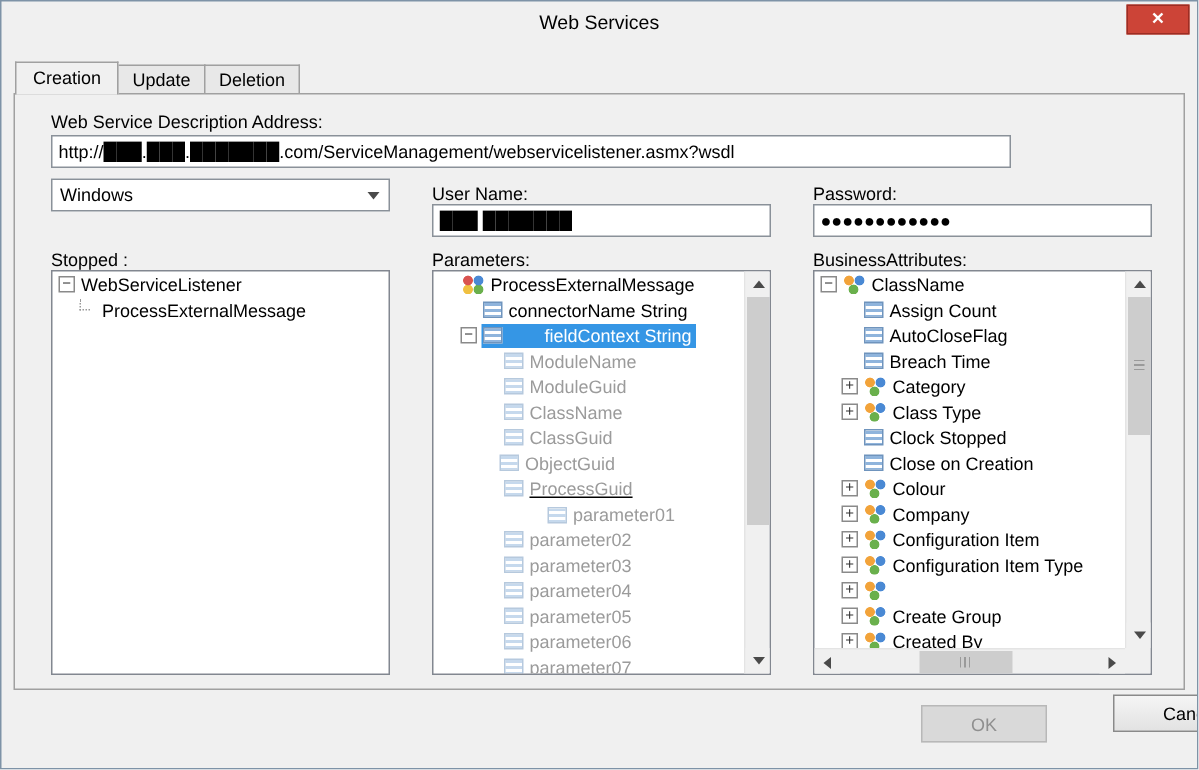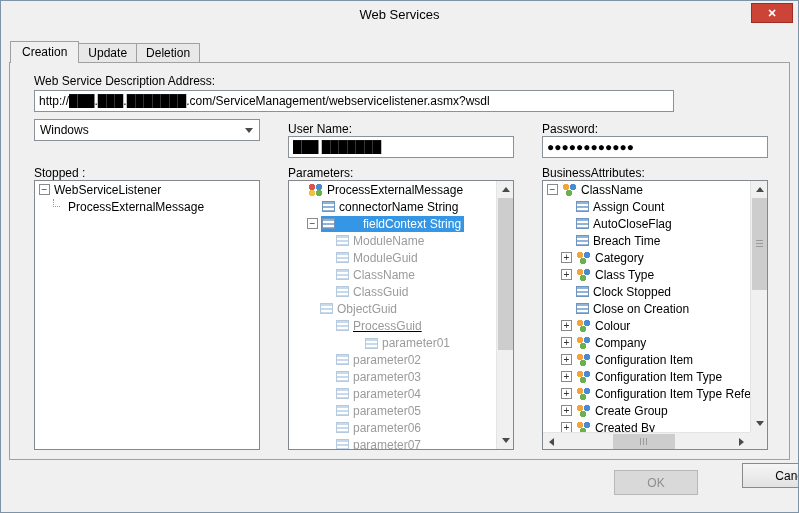--- a/index.html
+++ b/index.html
@@ -396,21 +396,21 @@
               <span class="node-label">ClassName</span>
             </span>
           </div>
           <div class="tree-row muted" style="padding-left: 32px;">
             <span class="expand-spacer"></span>
             <span class="sel-wrap">
               <span class="node-icon field"></span>
               <span class="node-label">ClassGuid</span>
             </span>
           </div>
-          <div class="tree-row muted" style="padding-left: 16px;">
+          <div class="tree-row muted" style="padding-left: 29px;">
             <span class="expand-spacer"></span>
             <span class="sel-wrap">
               <span class="node-icon field"></span>
               <span class="node-label">ObjectGuid</span>
             </span>
           </div>
           <div class="tree-row muted" style="padding-left: 32px; text-decoration: underline;">
             <span class="expand-spacer"></span>
             <span class="sel-wrap">
               <span class="node-icon field"></span>
@@ -562,21 +562,20 @@
             <span class="expand-box">+</span>
             <span class="sel-wrap">
               <span class="node-icon entity"></span>
               <span class="node-label">Configuration Item Type</span>
             </span>
           </div>
           <div class="tree-row" style="padding-left: 18px;">
             <span class="expand-box">+</span>
             <span class="sel-wrap">
               <span class="node-icon entity"></span>
-              <span class="node-label">Configuration Item Type Refe</span>
             </span>
           </div>
           <div class="tree-row" style="padding-left: 18px;">
             <span class="expand-box">+</span>
             <span class="sel-wrap">
               <span class="node-icon entity"></span>
               <span class="node-label">Create Group</span>
             </span>
           </div>
           <div class="tree-row" style="padding-left: 18px;">

